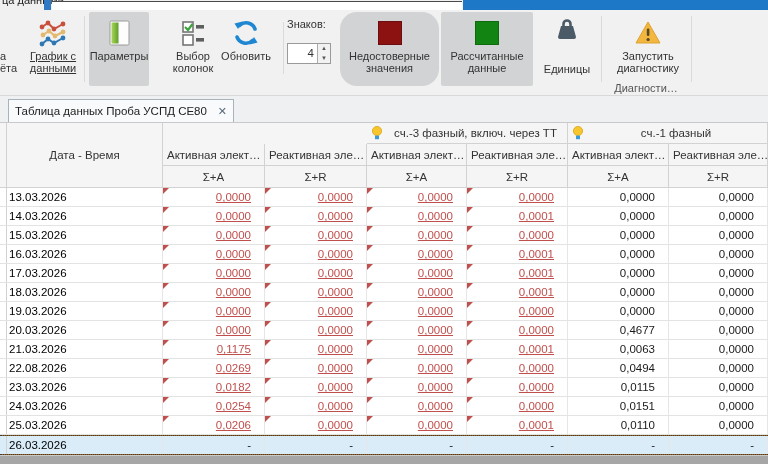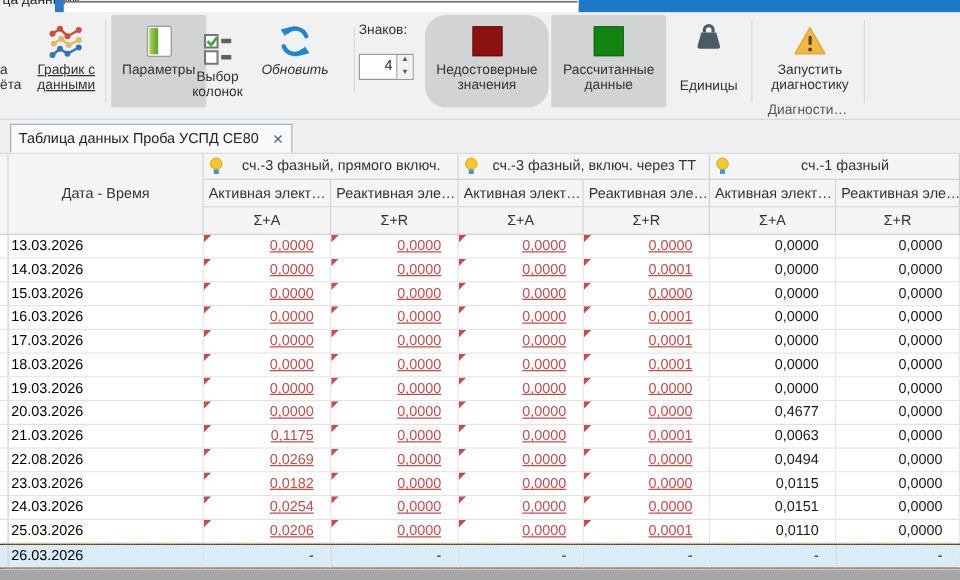--- a/index.html
+++ b/index.html
@@ -107,51 +107,51 @@
             <circle cx="15" cy="24" r="2.4" fill="#2e79b5"></circle>
             <circle cx="24" cy="19" r="2.4" fill="#2e79b5"></circle>
         </svg>
       </span>
       <span>График с</span>
       <span>данными</span>
     </button>
 
     <div class="vsep" style="left:84px;"></div>
 
-    <button class="rbtn toggled" style="left:89px;width:76px;">
+    <button class="rbtn toggled" style="left:89px;width:60px;">
       <span class="ic">
         <svg width="26" height="28" viewBox="0 0 26 28">
           <defs>
               <linearGradient id="pg" x1="0" y1="0" x2="1" y2="0">
             <stop offset="0" stop-color="#a8d755"></stop>
                 <stop offset="1" stop-color="#5f9e2e"></stop>
           </linearGradient>
             </defs>
           <rect x="4" y="2" width="19" height="24" rx="1.5" fill="#fdfdfd" stroke="#9a9a9a"></rect>
           <rect x="5.5" y="3.5" width="7" height="21" fill="url(#pg)"></rect>
         </svg>
       </span>
       <span>Параметры</span>
     </button>
 
-    <button class="rbtn" style="left:149px;width:50px;justify-content:center;">
+    <button class="rbtn" style="left:168px;width:50px;">
       <span class="ic">
         <svg width="28" height="28" viewBox="0 0 28 28">
           <rect x="4" y="3" width="10" height="10" fill="#fff" stroke="#767676" stroke-width="1.6"></rect>
           <path d="M6 8 l3 3 4.5-6" fill="none" stroke="#3da43d" stroke-width="2.2"></path>
           <rect x="17" y="6" width="8" height="3.6" fill="#5f5f5f"></rect>
           <rect x="4" y="16" width="10" height="10" fill="#fff" stroke="#767676" stroke-width="1.6"></rect>
           <rect x="17" y="19" width="8" height="3.6" fill="#5f5f5f"></rect>
         </svg>
       </span>
       <span>Выбор</span>
       <span>колонок</span>
     </button>
 
-    <button class="rbtn" style="left:207px;width:58px;font-style:italic;">
+    <button class="rbtn" style="left:217px;width:58px;">
       <span class="ic">
         <svg width="28" height="28" viewBox="0 0 28 28">
           <path d="M23 10 A 9.5 9.5 0 0 0 7.5 6.5" fill="none" stroke="#1f86d2" stroke-width="3.6" stroke-linecap="round"></path>
           <polygon points="10.5,2.5 6,10 2.5,4.5" fill="#1f86d2"></polygon>
           <path d="M5 18 A 9.5 9.5 0 0 0 20.5 21.5" fill="none" stroke="#1f86d2" stroke-width="3.6" stroke-linecap="round"></path>
           <polygon points="17.5,25.5 22,18 25.5,23.5" fill="#1f86d2"></polygon>
         </svg>
       </span>
       <span>Обновить</span>
     </button>
@@ -220,27 +220,20 @@
       <span class="ttl">Таблица данных Проба УСПД СЕ805</span>
       <span class="x">✕</span>
     </div>
   </div>
 
   <div class="tablewrap">
     <div class="hdr">
       <div class="h-ind"></div>
       <div class="h-date">Дата - Время</div>
 
-      <div class="h-grp" style="grid-row:1;grid-column:3/5;">
-        <svg width="14" height="16" viewBox="0 0 14 16">
-          <circle cx="7" cy="6" r="4.6" fill="#f7c52e" stroke="#d9a514" stroke-width="0.8"></circle>
-          <rect x="5" y="10.6" width="4" height="3.6" fill="#3a9bd8"></rect>
-        </svg>
-        <span class="gtxt">сч.-3 фазный, прямого включ.</span>
-      </div>
       <div class="h-grp" style="grid-row:1;grid-column:5/7;">
         <svg width="14" height="16" viewBox="0 0 14 16">
           <circle cx="7" cy="6" r="4.6" fill="#f7c52e" stroke="#d9a514" stroke-width="0.8"></circle>
           <rect x="5" y="10.6" width="4" height="3.6" fill="#3a9bd8"></rect>
         </svg>
         <span class="gtxt">сч.-3 фазный, включ. через ТТ</span>
       </div>
       <div class="h-grp" style="grid-row:1;grid-column:7/9;">
         <svg width="14" height="16" viewBox="0 0 14 16">
           <circle cx="7" cy="6" r="4.6" fill="#f7c52e" stroke="#d9a514" stroke-width="0.8"></circle>

